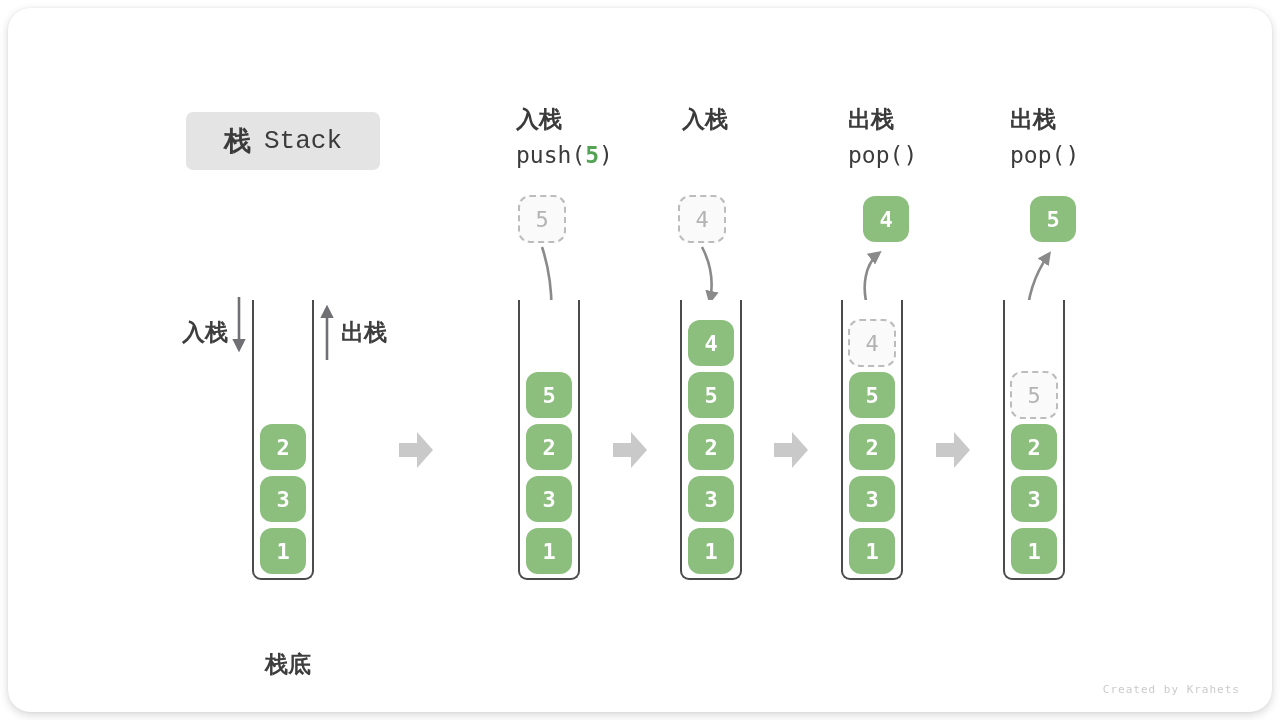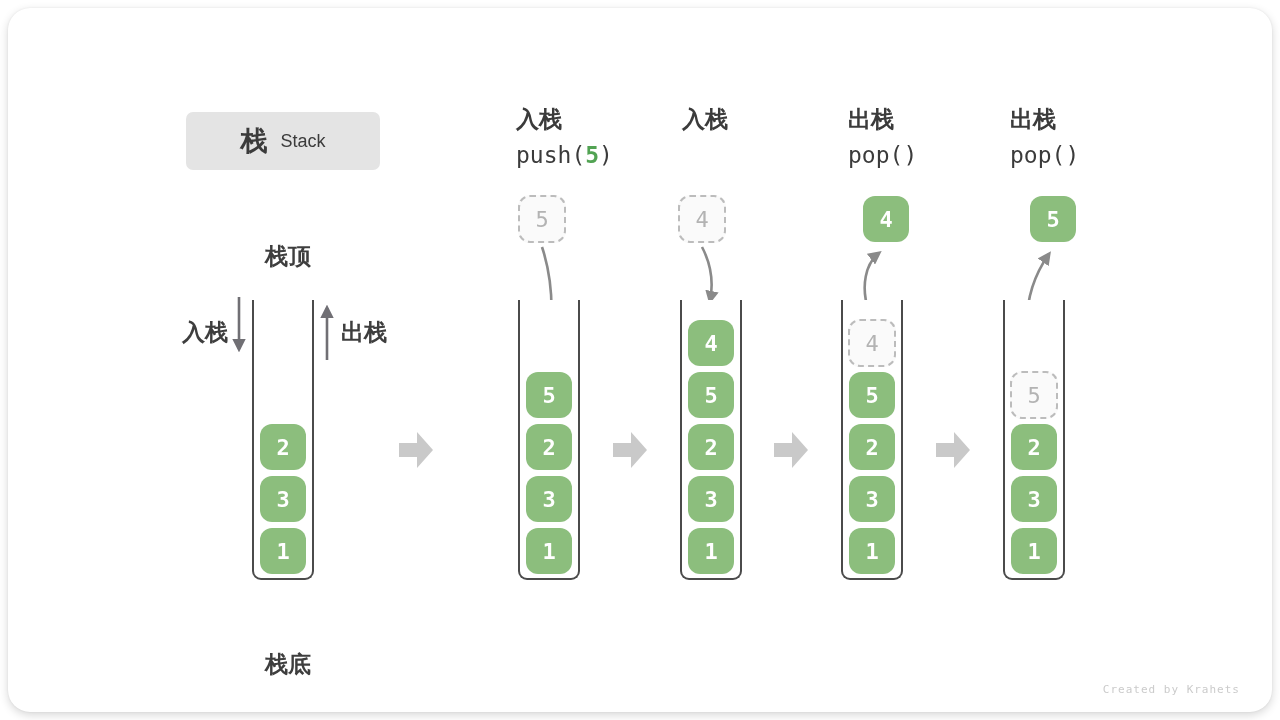--- a/index.html
+++ b/index.html
@@ -10,21 +10,21 @@
     font-family:"DejaVu Sans","Liberation Sans",sans-serif;color:#3b3b3b;
   }
   .overlay{position:absolute;left:0;top:0;width:1280px;height:720px;pointer-events:none;}
 
   
   .title-box{
     position:absolute;left:178px;top:104px;width:194px;height:58px;
     background:#e4e4e4;border-radius:7px;display:flex;align-items:center;justify-content:center;gap:13px;
   }
   .title-zh{font-size:27px;font-weight:700;}
-  .title-en{font-family:Liberation Sans, sans-serif;font-size:18px;}
+  .title-en{font-family:Liberation Mono, monospace;font-size:26px;}
 
   
   .lbl{position:absolute;font-size:23px;font-weight:700;color:#3e3e3e;}
   .top-lbl{left:220px;top:233px;width:120px;text-align:center;}
   .bottom-lbl{left:220px;top:602px;width:120px;text-align:center;margin-top:39px;}
   .push-lbl{left:140px;top:309px;width:80px;text-align:right;}
   .pop-lbl{left:333px;top:309px;width:80px;text-align:left;}
 
   
   .op{position:absolute;top:96px;width:160px;}
@@ -108,21 +108,20 @@
       <path d="M869,312 C860,286 866,263 879,253" marker-end="url(#ah-gray)"></path>
       <path d="M1031,357 C1020,310 1032,278 1049,254" marker-end="url(#ah-gray)"></path>
     </g>
   </svg>
 
   <div class="title-box">
     <span class="title-zh">栈</span>
     <span class="title-en">Stack</span>
   </div>
 
-  <div class="lbl top-lbl">栈顶</div>
   <div class="lbl bottom-lbl">栈底</div>
   <div class="lbl push-lbl">入栈</div>
   <div class="lbl pop-lbl">出栈</div>
 
   <div class="op op-c2">
     <div class="op-name">入栈</div>
     <div class="op-code"><span>push(</span><span class="arg">5</span><span>)</span></div>
   </div>
   <div class="op op-c3">
     <div class="op-name">入栈</div>

